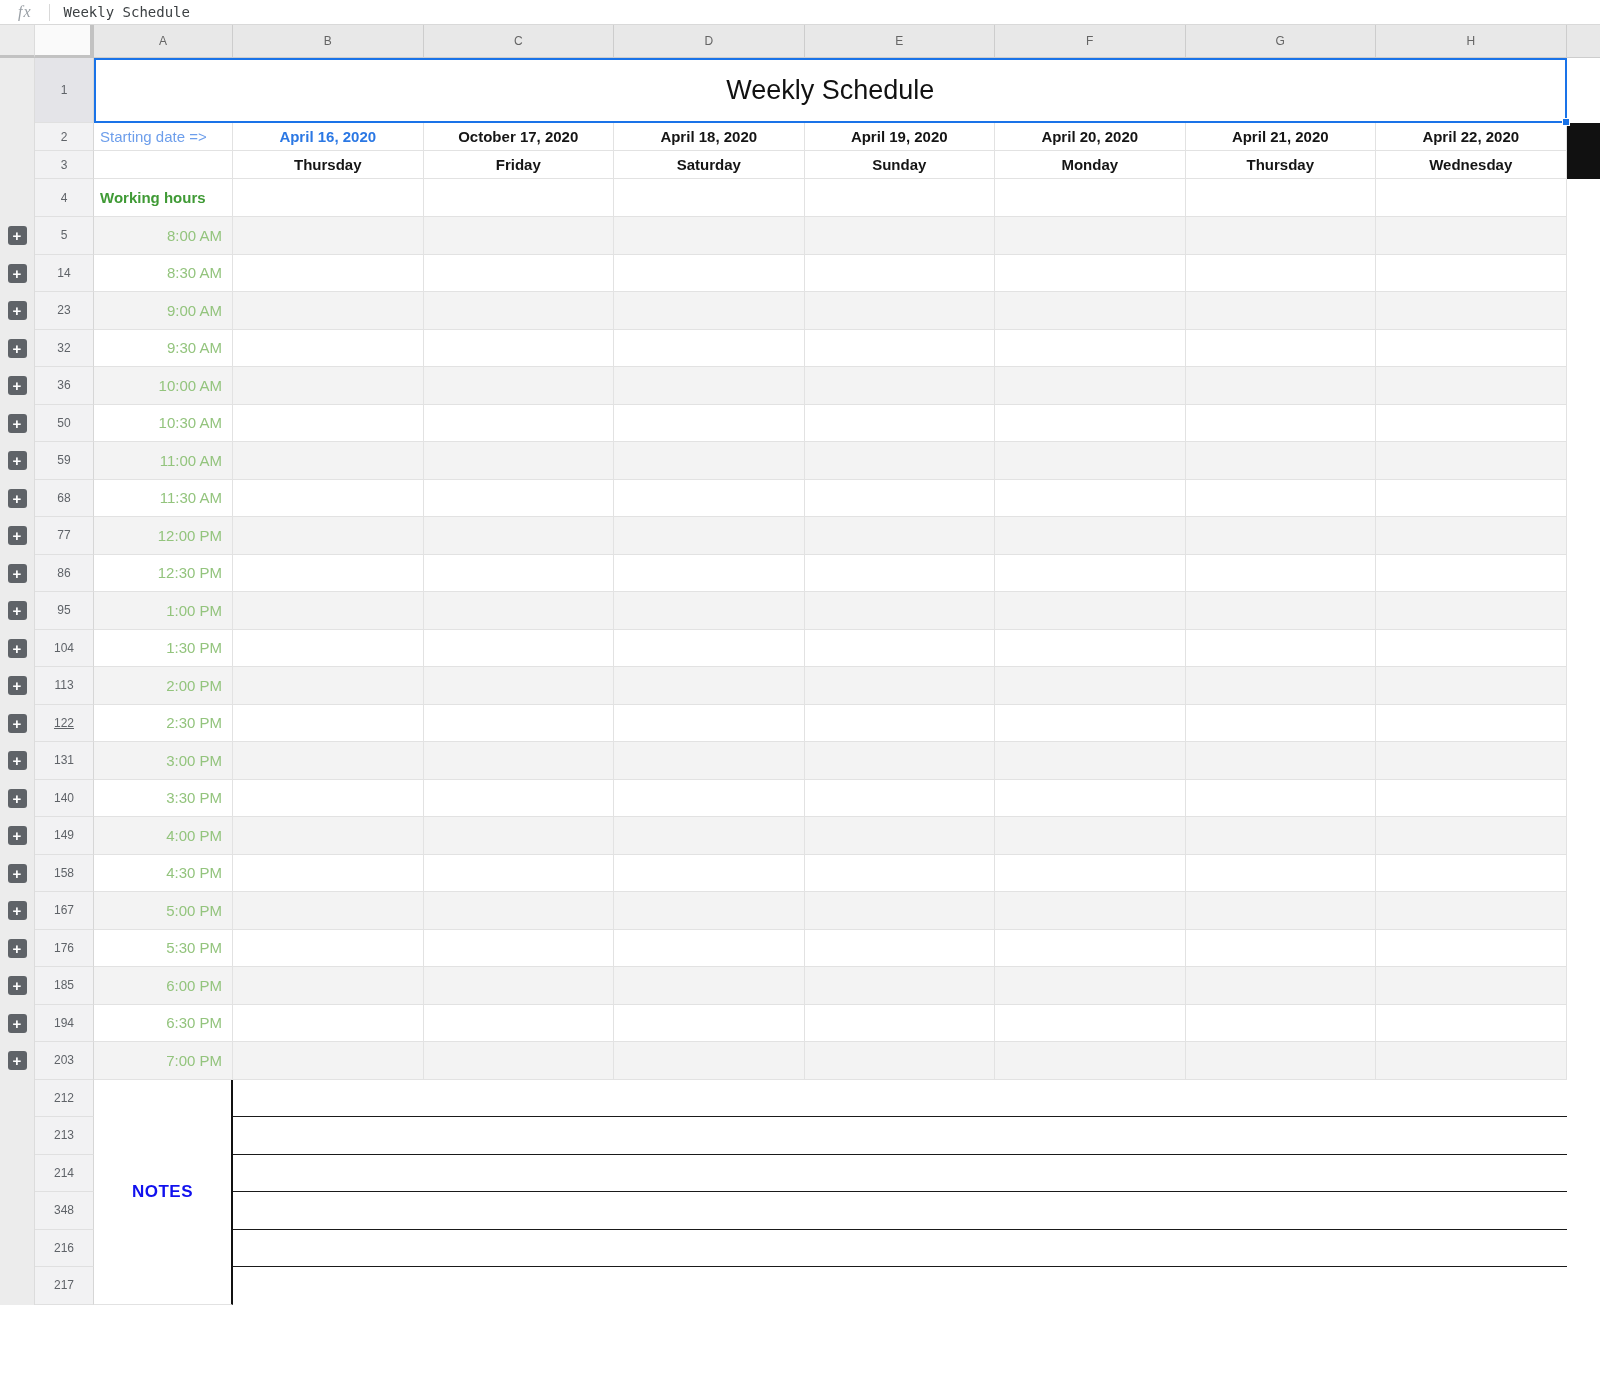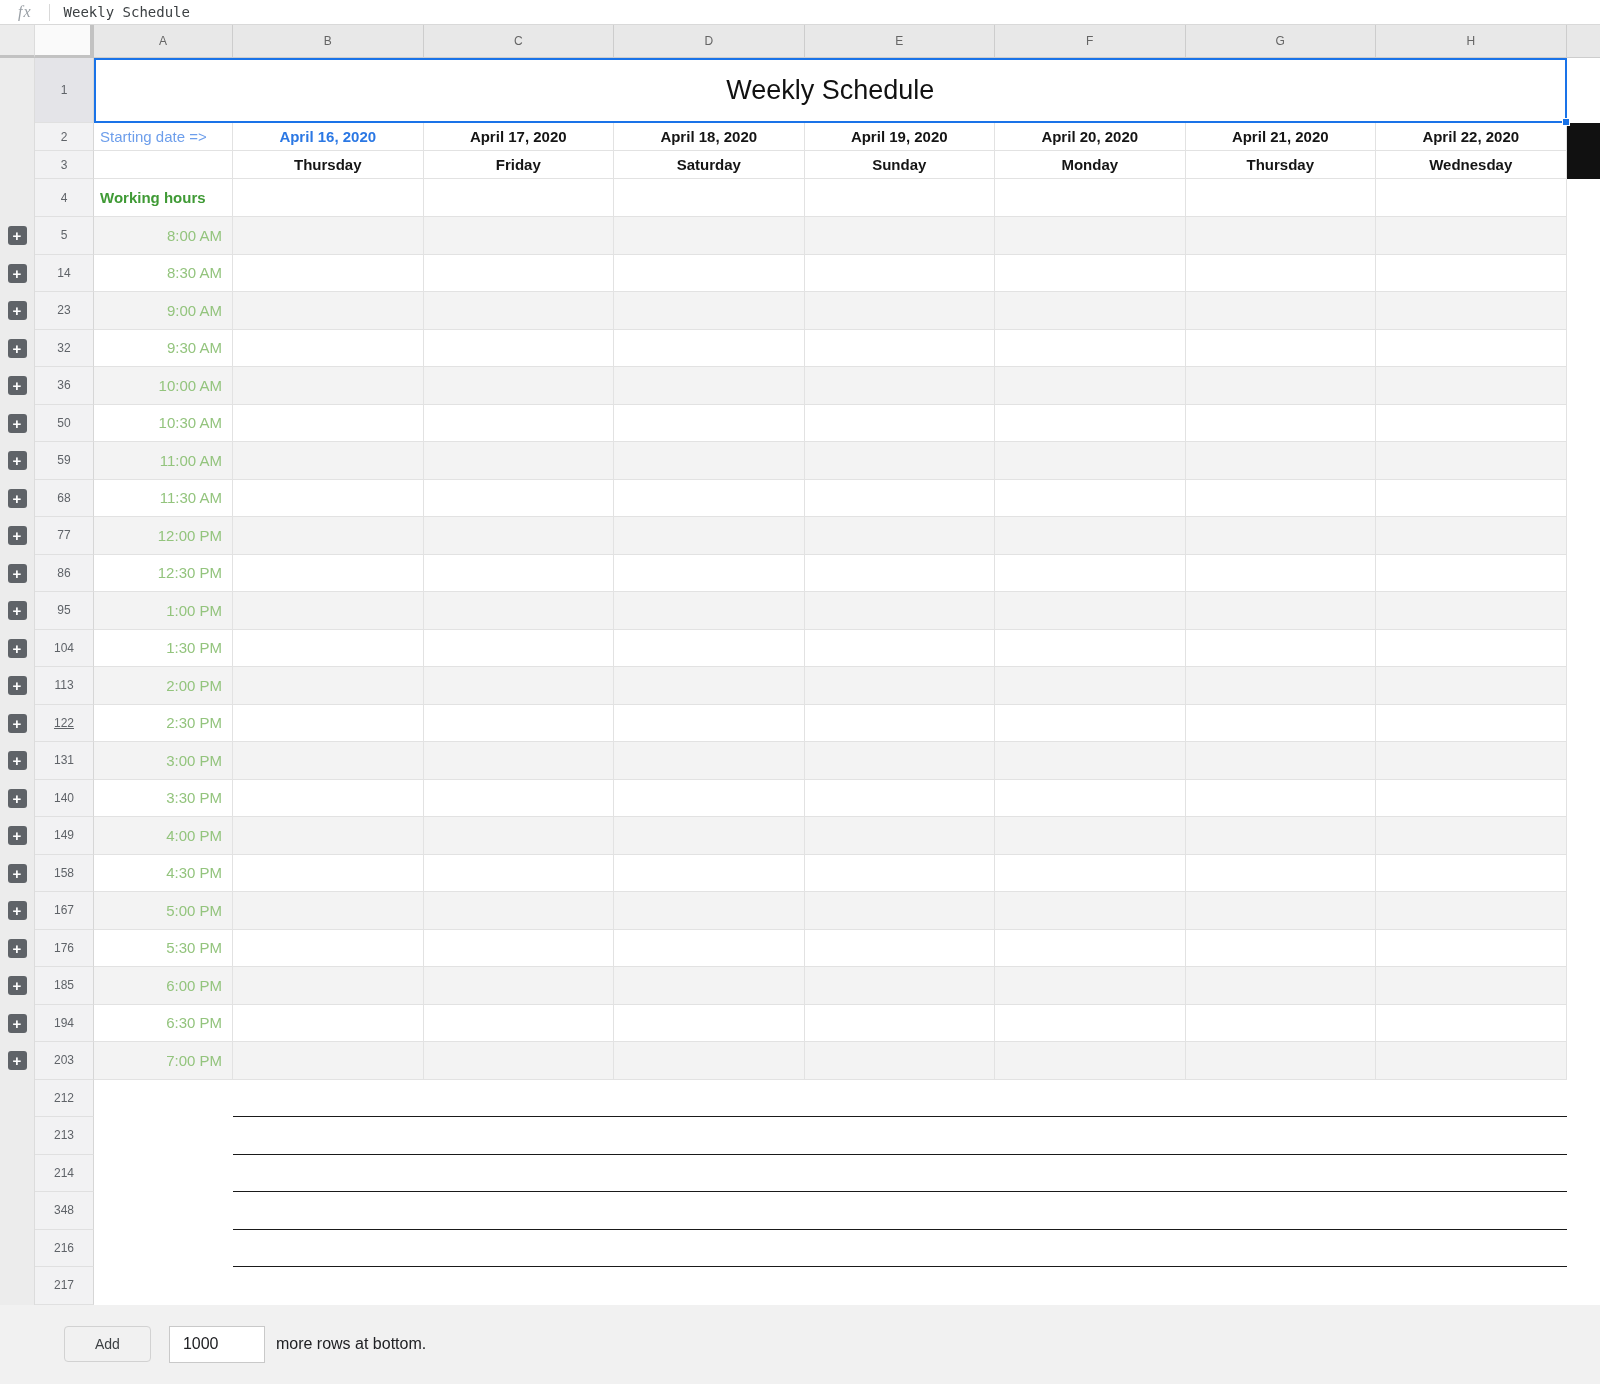--- a/index.html
+++ b/index.html
@@ -99,20 +99,23 @@
     </div>
 
     <div class="cell" style="grid-column:3;grid-row:3">
       <span class="start-label">Starting date =&gt;</span>
     </div>
     <div class="cell" style="grid-column:3;grid-row:4"></div>
     <div class="cell" style="grid-column:3;grid-row:5">
       <span class="working">Working hours</span>
     </div>
 
+    <div class="notes-cell" style="grid-column:3;grid-row:29 / span 6">
+      <span>NOTES</span>
+    </div>
 
     <div class="sliver-white" style="grid-column:11;grid-row:2"></div>
     <div class="sliver-black" style="grid-column:11;grid-row:3 / span 2"></div>
   <div class="colhead" style="grid-area: 1 / 3;">A</div>
       <div class="colhead" style="grid-area: 1 / 4;">B</div>
       <div class="colhead" style="grid-area: 1 / 5;">C</div>
       <div class="colhead" style="grid-area: 1 / 6;">D</div>
       <div class="colhead" style="grid-area: 1 / 7;">E</div>
       <div class="colhead" style="grid-area: 1 / 8;">F</div>
       <div class="colhead" style="grid-area: 1 / 9;">G</div>
@@ -148,21 +151,21 @@
       <div class="rowhead" style="grid-area: 29 / 2;">212</div>
       <div class="rowhead" style="grid-area: 30 / 2;">213</div>
       <div class="rowhead" style="grid-area: 31 / 2;">214</div>
       <div class="rowhead" style="grid-area: 32 / 2;">348</div>
       <div class="rowhead" style="grid-area: 33 / 2;">216</div>
       <div class="rowhead" style="grid-area: 34 / 2;">217</div>
       <div class="cell center" style="grid-area: 3 / 4;">
         <span class="date first">April 16, 2020</span>
       </div>
       <div class="cell center" style="grid-area: 3 / 5;">
-        <span class="date">April 17, 2020</span>
+        <span class="date">October 17, 2020</span>
       </div>
       <div class="cell center" style="grid-area: 3 / 6;">
         <span class="date">April 18, 2020</span>
       </div>
       <div class="cell center" style="grid-area: 3 / 7;">
         <span class="date">April 19, 2020</span>
       </div>
       <div class="cell center" style="grid-area: 3 / 8;">
         <span class="date">April 20, 2020</span>
       </div>
@@ -454,19 +457,14 @@
       <div class="cell band" style="grid-area: 28 / 9;"></div>
       <div class="cell band" style="grid-area: 28 / 10;"></div>
       <div class="noteline" style="grid-area: 29 / 4 / auto / span 7;"></div>
       <div class="noteline" style="grid-area: 30 / 4 / auto / span 7;"></div>
       <div class="noteline" style="grid-area: 31 / 4 / auto / span 7;"></div>
       <div class="noteline" style="grid-area: 32 / 4 / auto / span 7;"></div>
       <div class="noteline" style="grid-area: 33 / 4 / auto / span 7;"></div>
       <div class="noteline last" style="grid-area: 34 / 4 / auto / span 7;"></div>
     </div>
 
-  <div class="footer">
-    <button class="add-btn">Add</button>
-    <input class="rows-input" type="text" value="1000" style="">
-    <span class="footer-text">more rows at bottom.</span>
-  </div>
 
 </div>
 
 </body></html>

